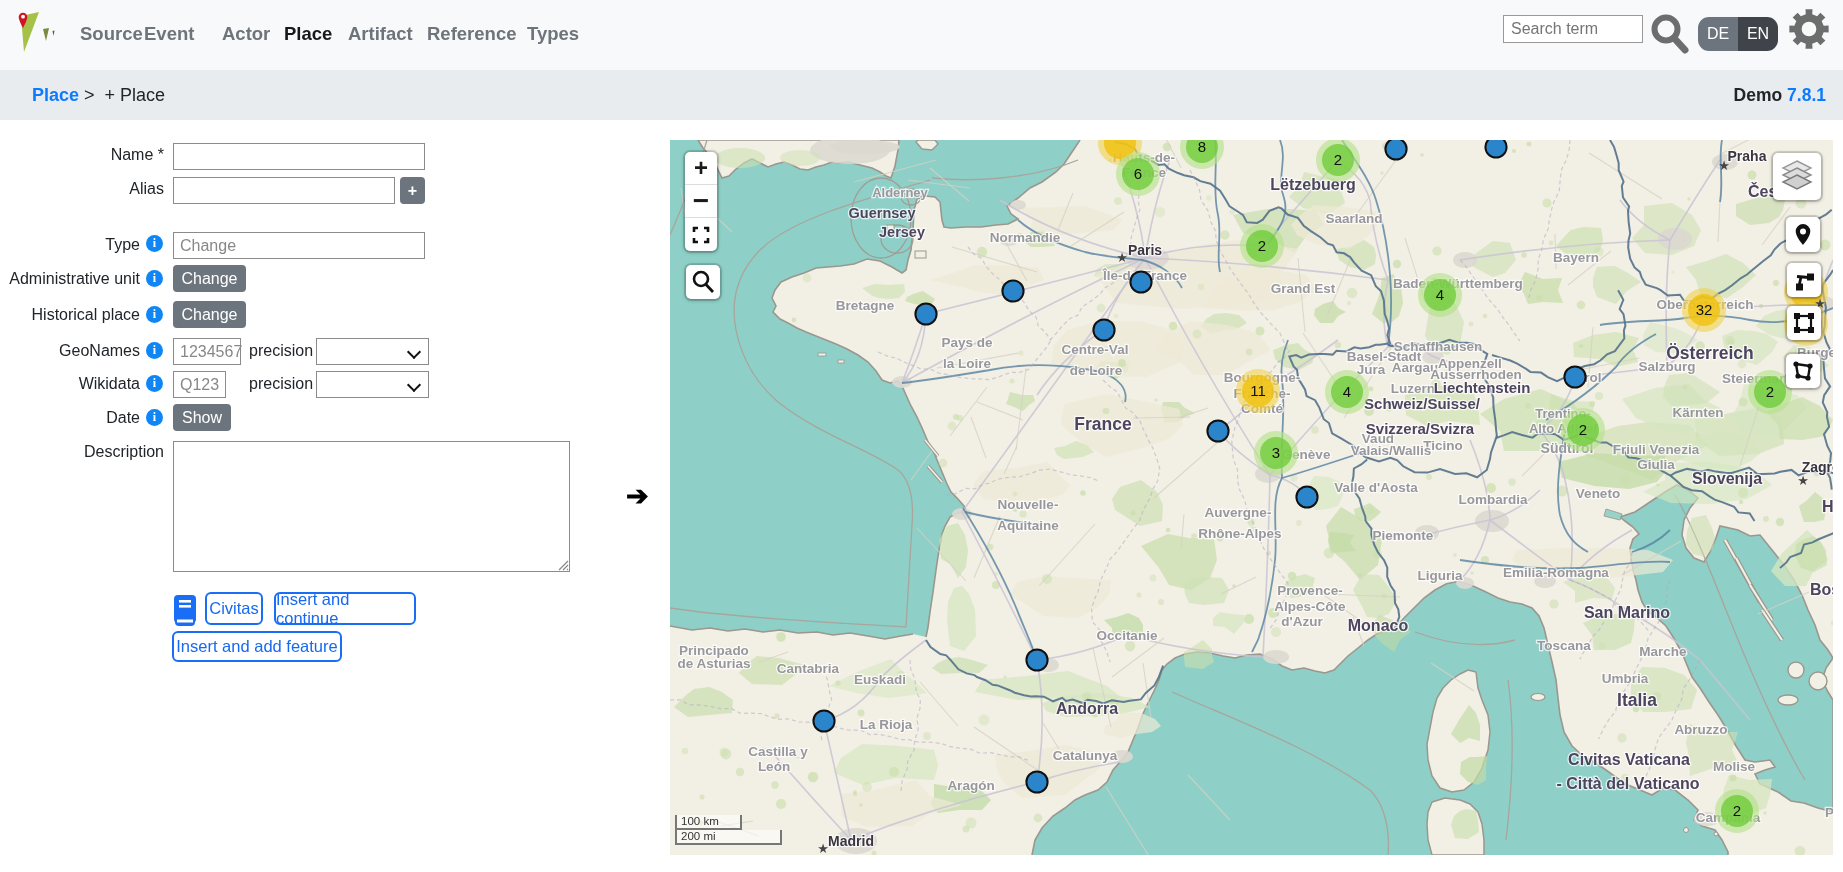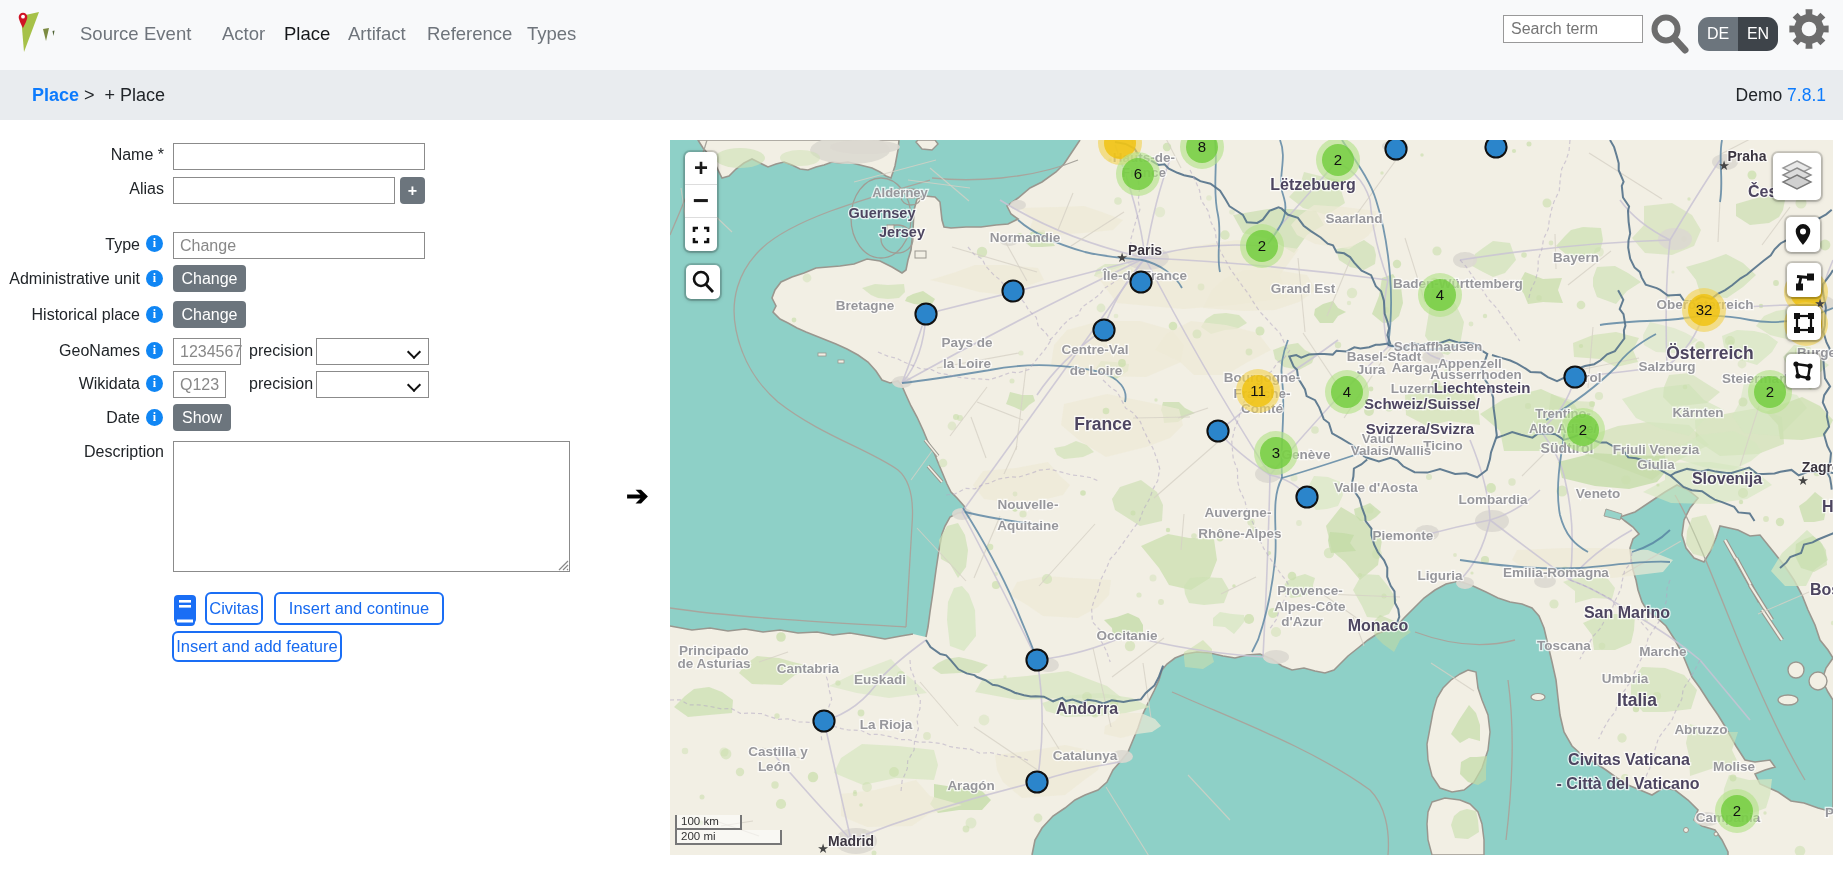--- a/index.html
+++ b/index.html
@@ -1,23 +1,23 @@
 <!DOCTYPE html>
 <html><head>
 <meta charset="utf-8">
 <style>
 * { margin:0; padding:0; box-sizing:border-box; }
 html,body { width:1843px; height:872px; background:#fff; font-family:"Liberation Sans", sans-serif; overflow:hidden; position:relative; }
 #nav { position:absolute; left:0; top:0; width:1843px; height:70px; background:#f8f9fa; }
-.mi { position:absolute; top:23px; font-size:18.5px; font-weight:normal; color:#6e747b; }
+.mi { position:absolute; top:23px; font-size:18.5px; font-weight:bold; color:#6e747b; }
 .mi.act { color:#16181b; }
 #crumb { position:absolute; left:0; top:70px; width:1843px; height:50px; background:#e9ecef; }
 #crumb .in { position:absolute; left:32px; top:15px; font-size:18px; color:#212529; }
 #crumb b.pl { color:#0d7bfd; font-weight:bold; }
-#demo { position:absolute; right:17px; top:15px; font-size:17.5px; font-weight:normal; color:#212529; }
+#demo { position:absolute; right:17px; top:15px; font-size:17.5px; font-weight:bold; color:#212529; }
 #demo span { color:#0d7bfd; }
 
 .lab { position:absolute; font-size:16px; color:#212529; text-align:right; }
 .inp { position:absolute; border:1px solid #8b8b8b; background:#fff; font-size:16px; color:#888; padding-left:6px; display:flex; align-items:center; }
 .gbtn { position:absolute; background:#6c757d; color:#fff; font-size:16px; border-radius:4px; display:flex; align-items:center; justify-content:center; }
 .bbtn { position:absolute; border:2px solid #1a6ef5; color:#176af0; background:#fff; font-size:16.5px; border-radius:6px; display:flex; align-items:center; justify-content:center; }
 .info { position:absolute; width:17px; height:17px; border-radius:50%; background:#1086f4; color:#fff; font-size:12px; font-weight:bold; text-align:center; line-height:17px; font-family:"Liberation Serif",serif; }
 .sel { position:absolute; border:1px solid #8b8b8b; background:#fff; }
 .sel:after { content:""; position:absolute; right:9px; top:10px; width:8px; height:8px; border-right:2px solid #111; border-bottom:2px solid #111; transform:rotate(45deg); margin-top:-2px; }
 #arrow { position:absolute; left:626px; top:480px; font-size:27px; font-weight:bold; color:#000; }
@@ -98,21 +98,21 @@
     <path d="M11,2 L2,11 M11,6 L6,11 M11,10 L10,11" stroke="#888" stroke-width="1.2"></path>
   </svg>
 <svg width="26" height="34" viewBox="0 0 26 34" style="position:absolute;left:173px;top:595px">
   <rect x="1" y="0" width="22" height="28" rx="4" fill="#1a6ef5"></rect>
   <rect x="6" y="5" width="12" height="2.6" fill="#fff"></rect>
   <rect x="6" y="10" width="12" height="2.6" fill="#fff"></rect>
   <path d="M2 24 h20 v3 a4 4 0 0 1 -4 4 h-12 a4 4 0 0 1 -4 -4 z" fill="#1a6ef5"></path>
   <rect x="4" y="24.5" width="16" height="3" fill="#fff"></rect>
 </svg>
 <div class="bbtn" style="left:205px;top:592px;width:58px;height:33px">Civitas</div>
-<div class="bbtn" style="left:274px;top:592px;width:170px;height:33px">Insert and continue</div>
+<div class="bbtn" style="left:274px;top:592px;width:142px;height:33px">Insert and continue</div>
 <div class="bbtn" style="left:172px;top:631px;width:170px;height:31px">Insert and add feature</div>
 <div id="arrow">➔</div>
 
 <div id="map">
 <svg width="1163" height="715" viewBox="0 0 1163 715" style="position:absolute;left:0;top:0">
 <rect x="0" y="0" width="1163" height="715" fill="#f2efe4"></rect>
 <polygon fill="#8ed0c7" points="0,0 410,0 402,12 394,24 386,32 372,42 360,48 348,58 337,66 341,74 348,79 338,84 326,85 311,87 296,87 281,88 274,87 272,80 270,62 265,57 255,56 247,59 244,70 243,90 241,110 238,120 236,130 232,133 222,127 210,121 197,119 184,124 170,126 158,127 146,128 134,133 122,137 111,142 105,150 102,158 106,166 103,172 110,179 118,183 127,188 136,192 146,196 156,200 166,204 177,209 188,215 198,222 206,231 212,240 220,243 228,241 232,246 236,255 241,266 247,277 253,290 258,302 263,310 267,320 272,332 277,344 281,352 287,358 294,366 297,372 288,373 280,377 275,386 272,394 269,410 266,430 263,452 260,472 258,487 256,497 243,494 231,496 215,499 198,496 180,493 163,495 147,492 128,493 110,490 93,492 75,489 58,491 40,488 22,490 0,486"></polygon>
 <polyline fill="none" stroke="#9a978f" stroke-width="1.6" points="410,0 402,12 394,24 386,32 372,42 360,48 348,58 337,66 341,74 348,79 338,84 326,85 311,87 296,87 281,88 274,87 272,80 270,62 265,57 255,56 247,59 244,70 243,90 241,110 238,120 236,130 232,133 222,127 210,121 197,119 184,124 170,126 158,127 146,128 134,133 122,137 111,142 105,150 102,158 106,166 103,172 110,179 118,183 127,188 136,192 146,196 156,200 166,204 177,209 188,215 198,222 206,231 212,240 220,243 228,241 232,246 236,255 241,266 247,277 253,290 258,302 263,310 267,320 272,332 277,344 281,352 287,358 294,366 297,372 288,373 280,377 275,386 272,394 269,410 266,430 263,452 260,472 258,487 256,497"></polyline>
 <polyline fill="none" stroke="#9a978f" stroke-width="1.6" points="243,494 231,496 215,499 198,496 180,493 163,495 147,492 128,493 110,490 93,492 75,489 58,491 40,488 22,490 0,486"></polyline>
 <polygon fill="#f2efe4" stroke="#9a978f" stroke-width="1.6" points="28,0 33,8 40,16 46,26 52,38 59,36 66,29 74,23 82,19 90,23 98,27 106,24 114,22 122,25 130,29 138,30 146,27 154,25 162,22 170,23 178,22 186,24 194,26 202,28 210,32 216,36 221,38 225,26 228,10 229,0"></polygon>

